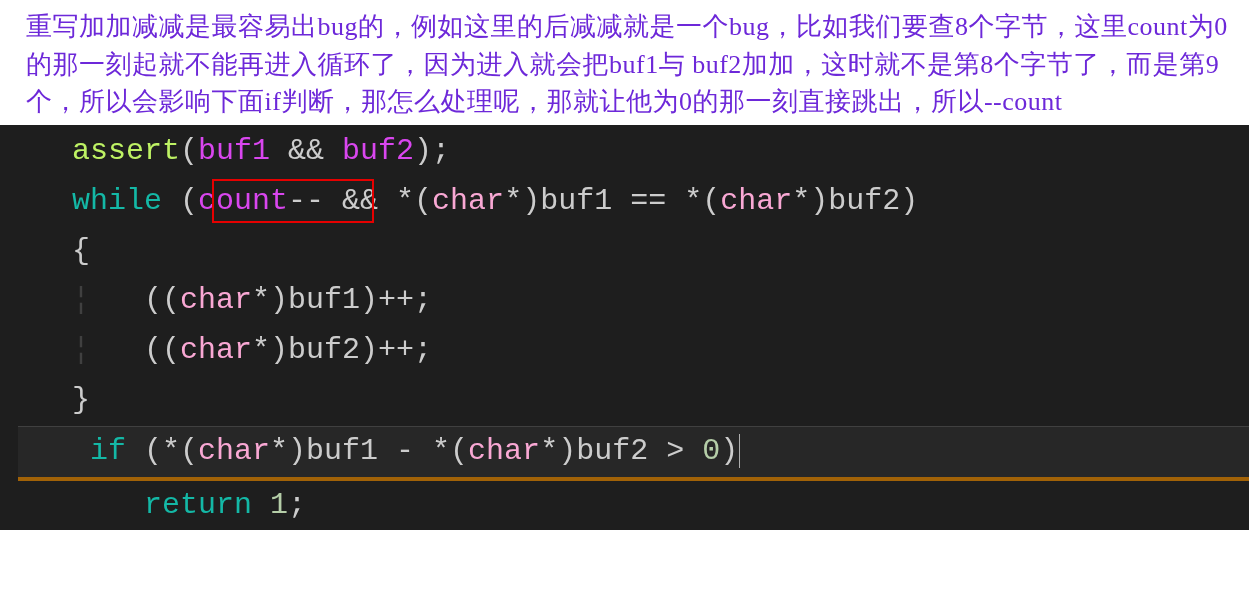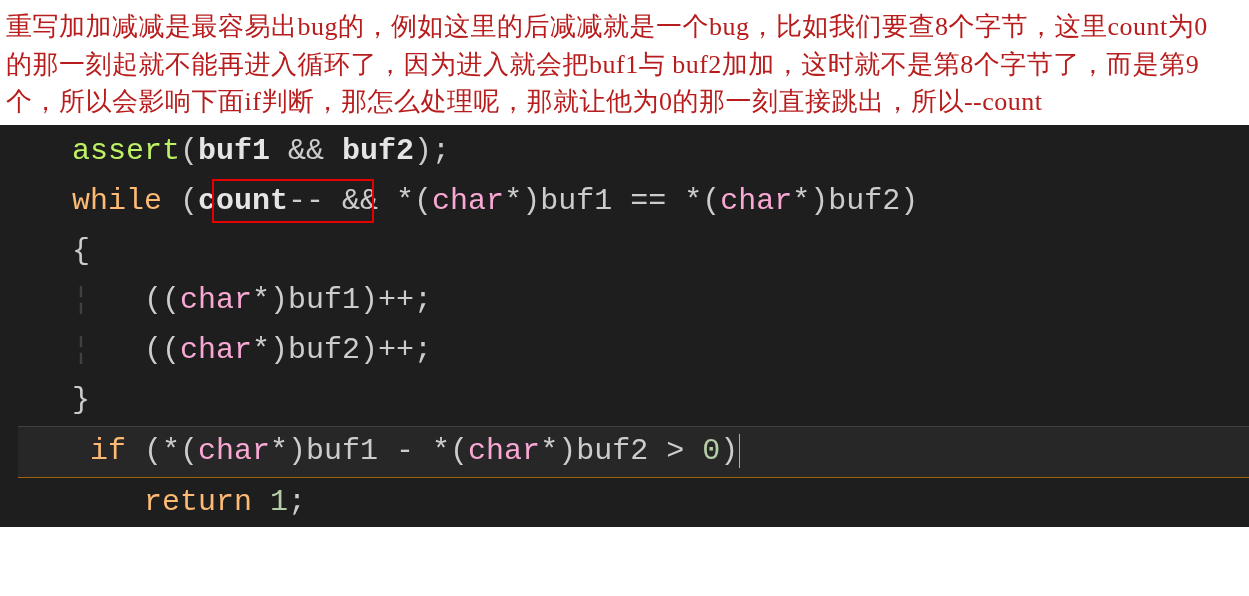--- a/index.html
+++ b/index.html
@@ -3,64 +3,64 @@
 <meta charset="utf-8">
 <style>
   body {
     margin: 0;
     padding: 0;
     font-family: "SimSun", "Microsoft YaHei", sans-serif;
     background: #ffffff;
     width: 1249px;
   }
   .comment {
-    color: #b91c1c;
+    color: #6d28d9;
     font-size: 26px;
     line-height: 1.45;
-    padding: 8px 18px 4px 6px;
+    padding: 8px 18px 4px 26px;
     letter-spacing: 0.5px;
     font-family: "SimSun", serif;
     word-break: break-all;
   }
   .editor {
     background: #1e1e1e;
     width: 1249px;
     box-sizing: border-box;
     padding-top: 2px;
   }
   .editor pre {
     margin: 0;
     font-family: Consolas, "Courier New", monospace;
     font-size: 30px;
     line-height: 1.66;
     padding: 0 0 0 18px;
     white-space: pre;
   }
-  .t-kw  { color: #fdba74; }
+  .t-kw  { color: #14b8a6; }
   .t-fn  { color: #bef264; }
-  .t-id  { color: #e5e5e5; font-weight: bold; }
+  .t-id  { color: #d946ef; }
   .t-type{ color: #f9a8d4; }
   .t-num { color: #b5cea8; }
   .t-punc{ color: #cccccc; }
   .pipe  { color: #404040; }
   .codeline { display:block; position:relative; }
   .redbox {
     border: 2px solid #e60000;
     position: absolute;
     top: 2px;
     height: 44px;
     left: 194px;
     width: 162px;
     box-sizing: border-box;
     pointer-events:none;
   }
   .hl-line {
     background: #272727;
     border-top: 1px solid #404040;
-    border-bottom: 1px solid #a16207;
+    border-bottom: 4px solid #a16207;
     display:block;
     width:100%;
   }
   .hl-line-inner {
     padding-left: 18px;
     display:block;
   }
   .cursor {
     display:inline-block;
     width:1px;

